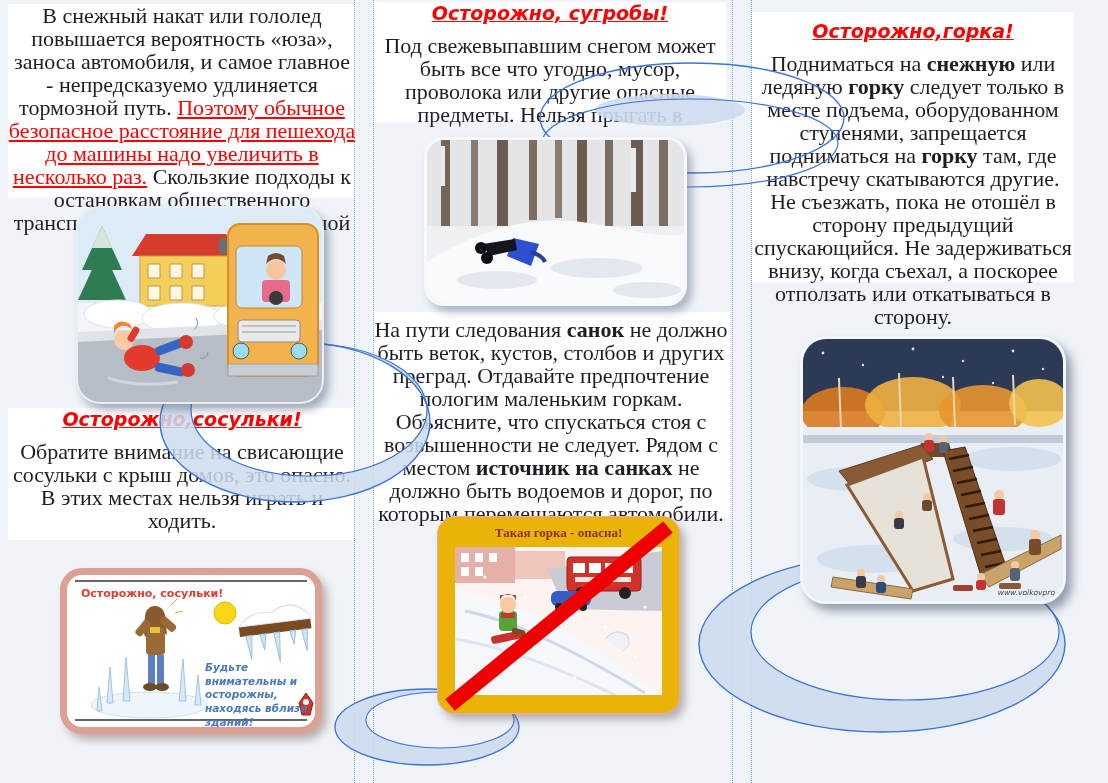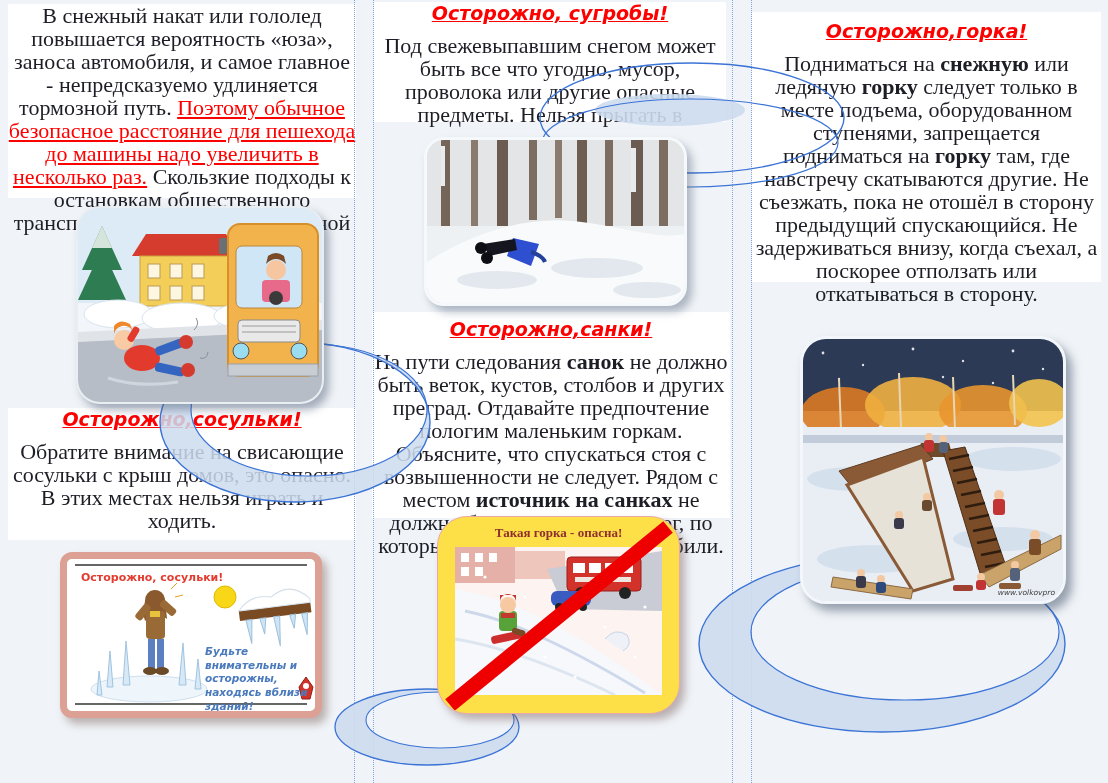--- a/index.html
+++ b/index.html
@@ -21,29 +21,29 @@
   }
   .redline{color:#ff0000;text-decoration:underline;}
   .b{font-weight:bold;}
   #deco{position:absolute;left:0;top:0;z-index:3;pointer-events:none;}
   .fig{position:absolute;z-index:4;overflow:hidden;}
   .fig svg{display:block;}
   #fig-bus{left:76px;top:206px;width:244px;height:194px;border-radius:24px;
      border:2px solid #e9eef3;box-shadow:5px 6px 9px rgba(70,85,110,.45);background:#ddebf6;}
   #fig-photo{left:424px;top:137px;width:257px;height:163px;border-radius:20px;
      border:3px solid #f6f9fb;box-shadow:5px 6px 9px rgba(70,85,110,.4);background:#e6e7e9;}
-  #poster{left:60px;top:552px;width:248px;height:152px;border-radius:12px;
+  #poster{left:60px;top:568px;width:248px;height:152px;border-radius:22px;
      border:7px solid #dca095;box-shadow:5px 6px 9px rgba(120,90,85,.45);background:#86efac;}
   #poster-title{position:absolute;left:14px;top:12px;font-family:"DejaVu Sans",sans-serif;
      font-size:11px;font-weight:bold;color:#e43b2e;z-index:5;}
   #poster-caption{position:absolute;left:138px;top:86px;width:108px;text-align:left;
      font-family:"DejaVu Sans",sans-serif;font-size:10.5px;font-weight:bold;
      color:#4a7abc;line-height:1.3;z-index:5;font-style:italic;}
-  #danger-card{left:437px;top:516px;width:241px;height:196px;border-radius:30px;
-     background:#fde047;border:1px solid #eaa9a9;box-shadow:5px 6px 9px rgba(120,90,90,.45);}
+  #danger-card{left:437px;top:516px;width:241px;height:196px;border-radius:18px;
+     background:#eab308;border:1px solid #eaa9a9;box-shadow:5px 6px 9px rgba(120,90,90,.45);}
   #danger-title{position:absolute;left:0;right:0;top:8px;text-align:center;
      font-size:13px;font-weight:bold;color:#8f2f2f;z-index:5;}
   #danger-pic{position:absolute;left:17px;top:30px;z-index:4;}
   #danger-slash{position:absolute;left:0;top:0;z-index:6;}
   #fig-slide{left:800px;top:336px;width:260px;height:262px;border-radius:26px;
      border:3px solid #f3f7fb;box-shadow:6px 7px 10px rgba(60,75,100,.5);background:#e8eef5;}
 </style>
 </head>
 <body>
 
@@ -62,26 +62,25 @@
     <div class="heading">Осторожно,сосульки!</div>
     <p class="para3">Обратите внимание на свисающие сосульки с крыш домов, это опасно. В этих местах нельзя играть и ходить.</p>
   </div>
 
   <div class="tbox" style="left:374px;top:2px;width:352px;height:120px;padding-top:0">
     <div class="heading">Осторожно, сугробы!</div>
     <p class="para3">Под свежевыпавшим снегом может быть все что угодно, мусор, проволока или другие опасные предметы. Нельзя прыгать в</p>
   </div>
 
   <div class="tbox" style="left:372px;top:312px;width:358px;height:200px;padding-top:6px">
-    <div class="heading">Осторожно,санки!</div>
     <p class="para3"><span>На пути следования </span><span class="b">санок</span><span> не должно быть веток, кустов, столбов и других преград. Отдавайте предпочтение пологим маленьким горкам. Объясните, что спускаться стоя с возвышенности не следует. Рядом с местом </span><span class="b">источник на санках</span><span> не должно быть водоемов и дорог, по которым перемещаются автомобили.</span></p>
     <p class="para3">сугроб с высоты.</p>
   </div>
 
-  <div class="tbox" style="left:752px;top:12px;width:349px;height:262px;padding-top:8px">
+  <div class="tbox" style="left:752px;top:12px;width:322px;height:262px;padding-top:8px">
     <div class="heading">Осторожно,горка!</div>
     <p class="para3"><span>Подниматься на </span><span class="b">снежную</span><span> или ледяную </span><span class="b">горку</span><span> следует только в месте подъема, оборудованном ступенями, запрещается подниматься на </span><span class="b">горку</span><span> там, где навстречу скатываются другие. Не съезжать, пока не отошёл в сторону предыдущий спускающийся. Не задерживаться внизу, когда съехал, а поскорее отползать или откатываться в сторону.</span></p>
   </div>
 
   <svg id="deco" width="1108" height="783" viewBox="0 0 1108 783">
 
     <ellipse cx="670" cy="110" rx="75" ry="16" fill="#cddcee" opacity="0.9"></ellipse>
     <ellipse cx="692" cy="118" rx="152" ry="55" fill="none" stroke="#3c74d6" stroke-width="1.4"></ellipse>
     <ellipse cx="690" cy="143" rx="148" ry="44" fill="none" stroke="#3c74d6" stroke-width="1.2"></ellipse>
 

